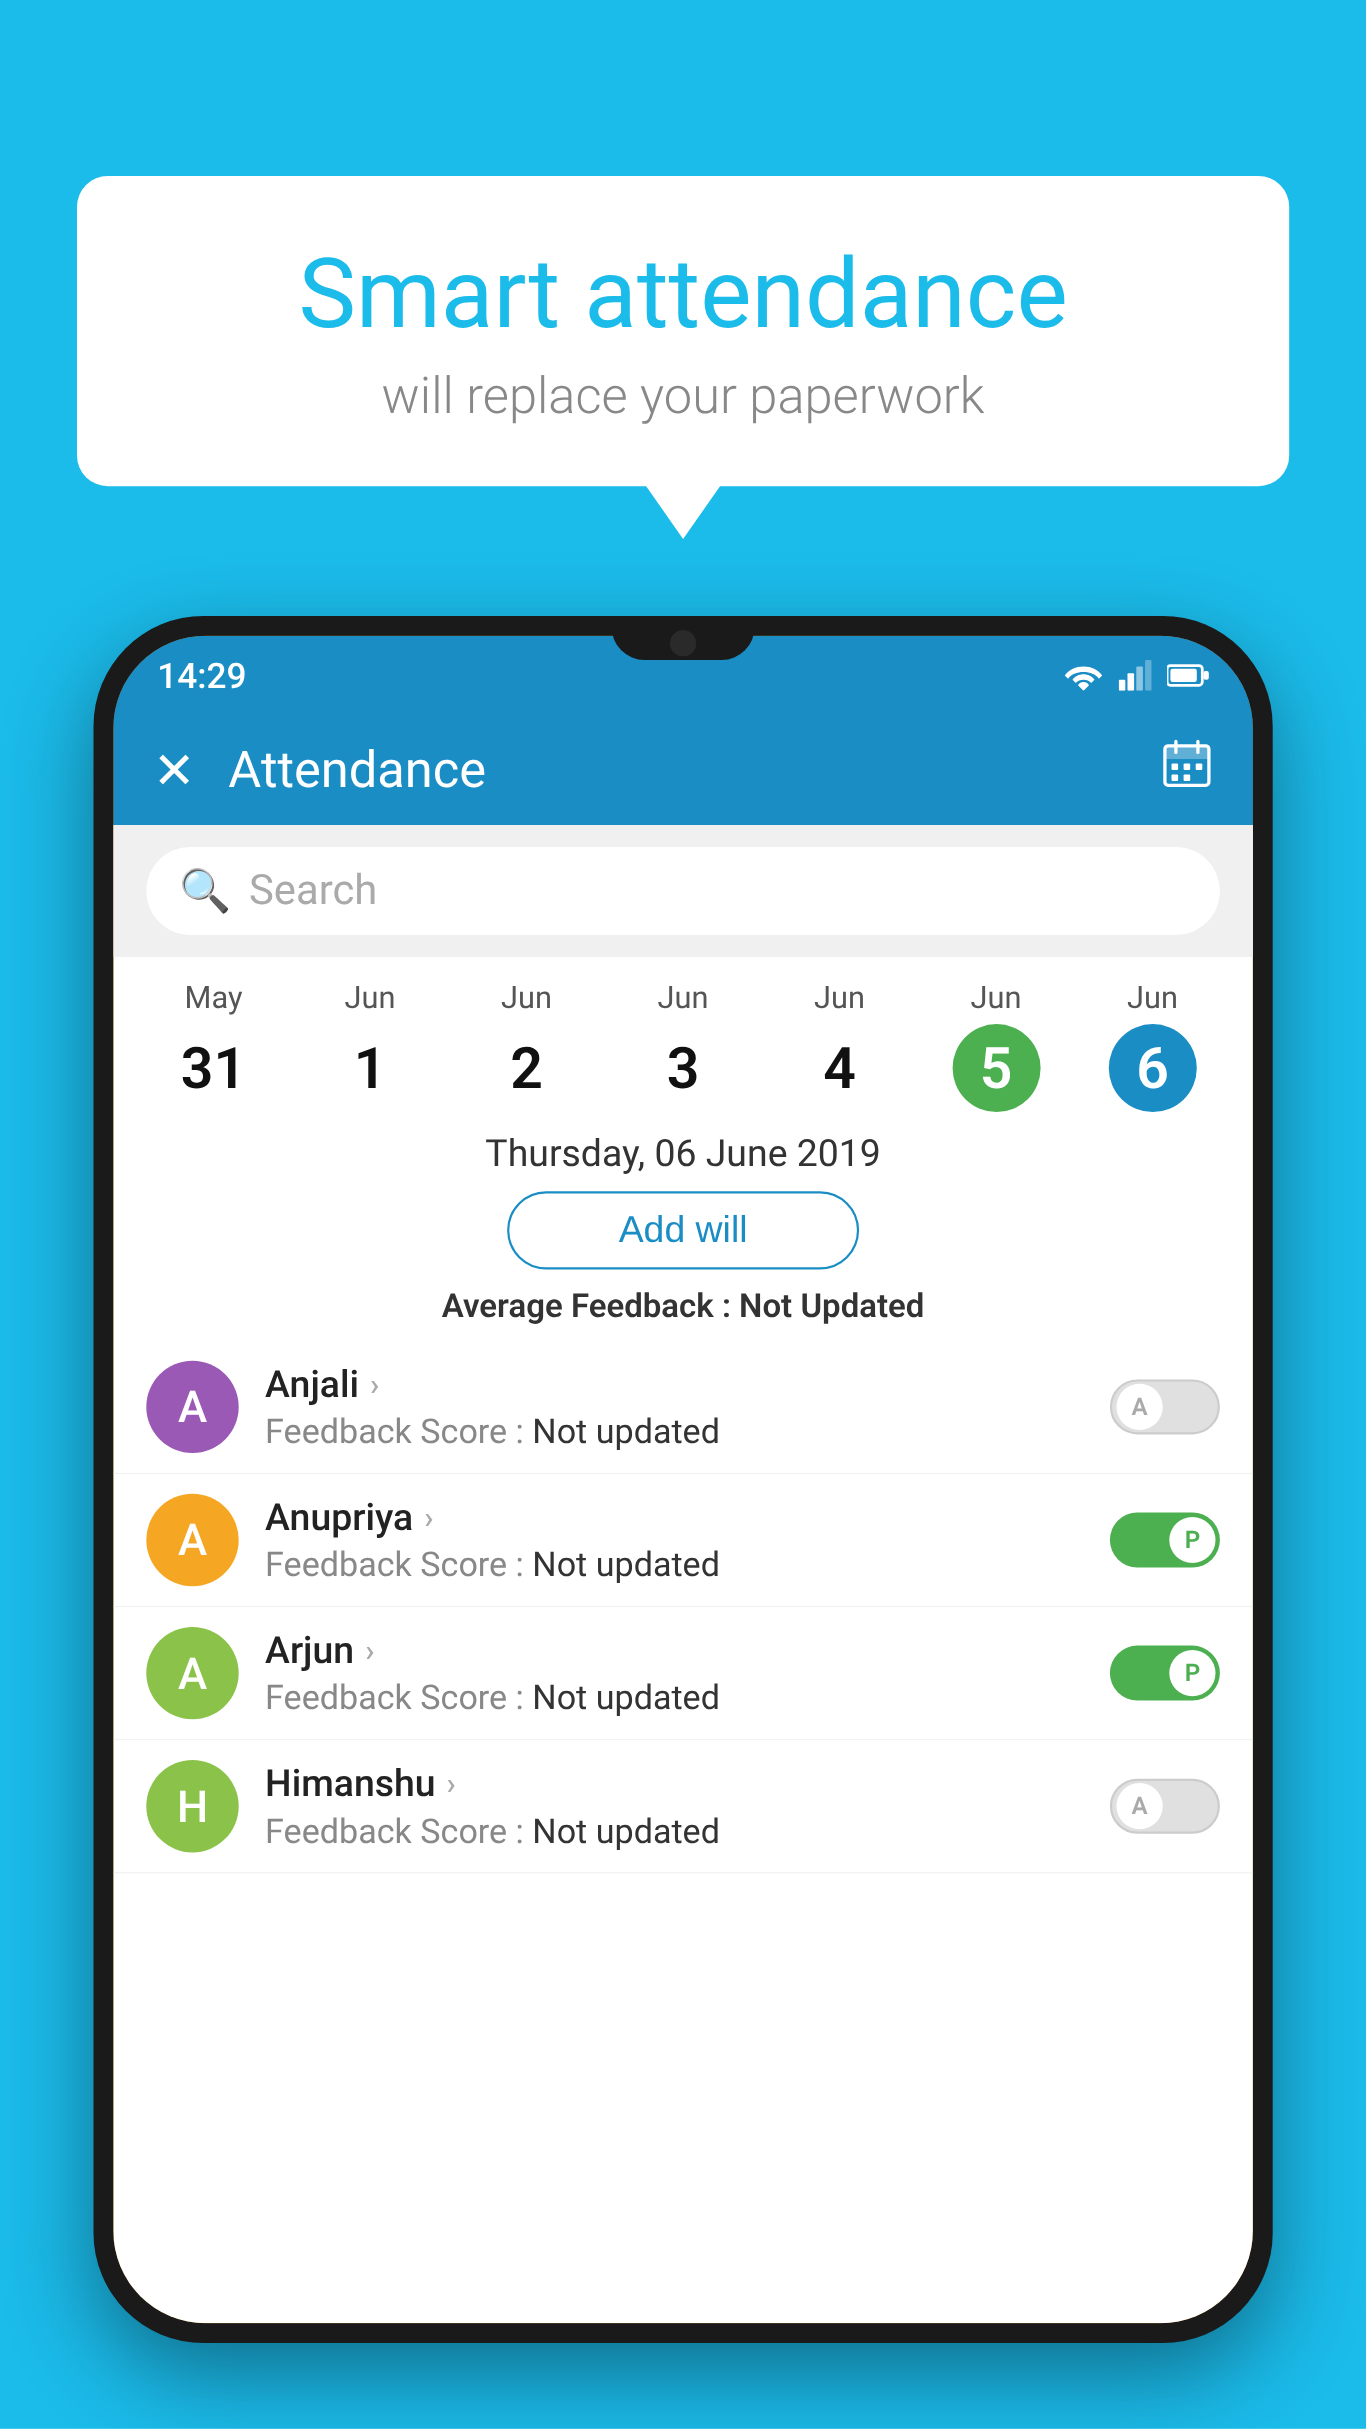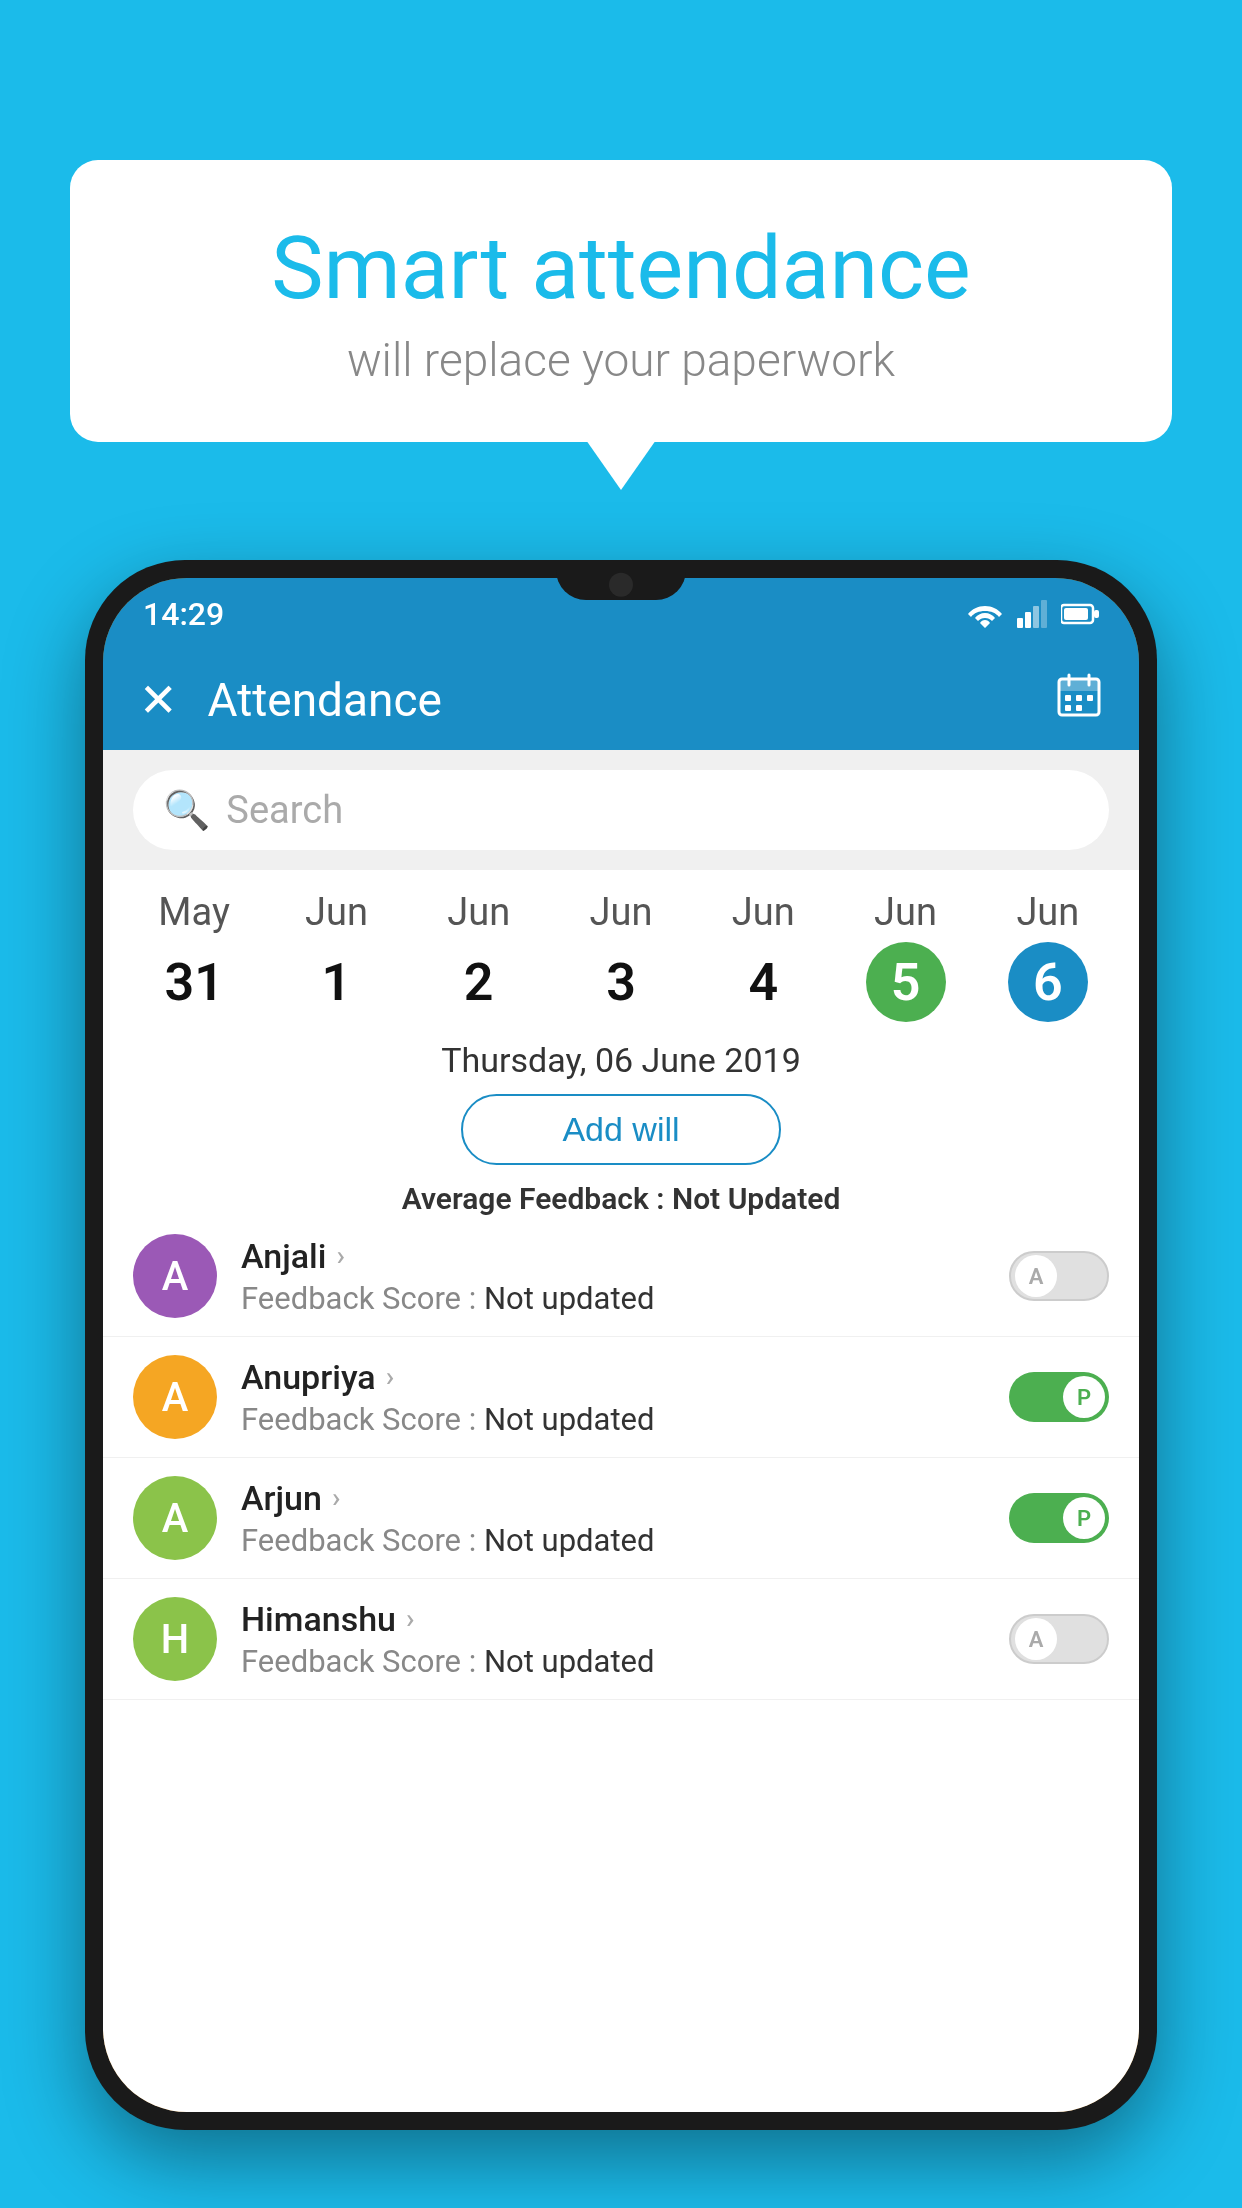--- a/index.html
+++ b/index.html
@@ -204,21 +204,21 @@
       padding: 20px 20px 0;
       gap: 0;
     }
 
     .cal-day {
       flex: 1;
       text-align: center;
     }
 
     .cal-month {
-      font-size: 38px;
+      font-size: 28px;
       color: #555;
       margin-bottom: 8px;
     }
 
     .cal-date {
       font-size: 52px;
       font-weight: 600;
       color: #111;
       width: 80px;
       height: 80px;
@@ -260,20 +260,21 @@
       cursor: pointer;
       width: 320px;
       text-align: center;
     }
 
     
     .avg-feedback {
       text-align: center;
       font-size: 30px;
       color: #888;
+      margin-bottom: 14px;
     }
 
     .avg-feedback span {
       color: #333;
       font-weight: 600;
     }
 
     
     .student-list {
       flex: 1;

